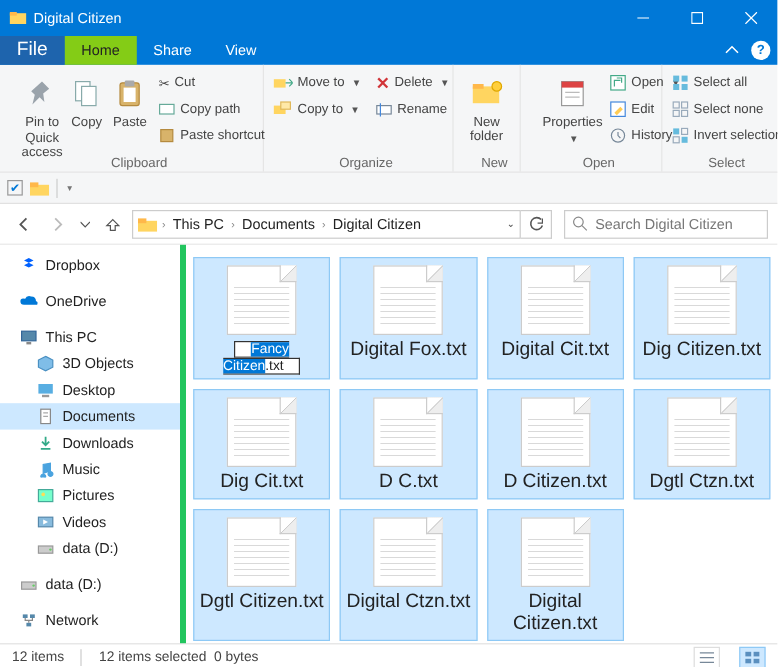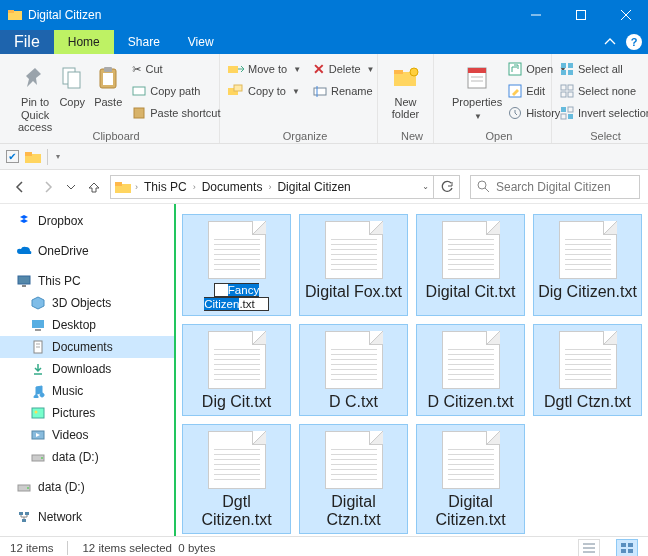--- a/index.html
+++ b/index.html
@@ -6,21 +6,21 @@
 body { width: 648px; height: 556px; overflow: hidden; background: #fff; font-size: 12px; color: #222; }
 
 .titlebar { height: 30px; background: #0078d7; color: #fff; display: flex; align-items: center; padding-left: 8px; }
 .titlebar .icon { margin-right: 6px; }
 .titlebar .title { flex: 1; font-size: 12px; }
 .titlebar .wbtn { width: 45px; height: 30px; display: flex; align-items: center; justify-content: center; }
 
 .tabbar { height: 24px; background: #0078d7; display: flex; align-items: stretch; position: relative; }
 .tabbar .filetab { background: #1e64ad; color: #fff; padding: 0 14px; font-size: 16px; display:flex; align-items:center; }
 .tabbar .tab { padding: 0 14px; font-size: 12px; display:flex; align-items:center; color: #fff; }
-.tabbar .tab.active { background: #bef264; color: #222; }
+.tabbar .tab.active { background: #84cc16; color: #222; }
 .tabbar .spacer { flex:1; }
 .tabbar .rib-right { display:flex; align-items:center; padding-right:6px; gap:10px; color:#fff; }
 .tabbar .help { width:16px; height:16px; border-radius:50%; background:#fff; color:#0078d7; font-size:11px; font-weight:bold; display:flex; align-items:center; justify-content:center; }
 
 .ribbon { height: 90px; background: #f5f6f7; border-bottom: 1px solid #e1e1e1; display: flex; }
 .rgroup { border-right: 1px solid #e5e5e5; position:relative; padding: 4px 4px 16px 4px; display:flex; }
 .rgroup .glabel { position:absolute; bottom:1px; left:0; right:0; text-align:center; font-size:11px; color:#666;margin-left:13px; }
 .bigbtn { width:54px; text-align:center; padding:2px; font-size:11px; color:#444; line-height:1.15;margin-left:12px; }
 .bigbtn2 { width:46px; text-align:center; padding:2px; font-size:11px; color:#444; }
 .bigico { width:32px; height:32px; margin: 2px auto 2px auto; display:flex; align-items:center; justify-content:center; }
@@ -33,21 +33,21 @@
 
 .navrow { height: 34px; display:flex; align-items:center; padding: 0 8px; gap:4px; border-bottom:1px solid #e8e8e8; }
 .navrow .navbtn { width:24px; height:24px; display:flex; align-items:center; justify-content:center; color:#555; }
 .address { flex:1; height:24px; border:1px solid #ccc; display:flex; align-items:center; padding:0 4px; gap:4px; font-size:12px; }
 .address .crumb { padding: 0 2px; }
 .address .sep { color:#888; font-size:9px; }
 .refresh { width:26px; height:24px; border:1px solid #ccc; border-left:none; display:flex; align-items:center; justify-content:center; }
 .search { width:170px; height:24px; border:1px solid #ccc; margin-left:6px; display:flex; align-items:center; padding:0 6px; color:#777; gap:6px; }
 
 .body { display:flex; height: 332px; }
-.tree { width:176px; border-right:2px solid #22c55e; overflow:auto; padding:6px 0;text-align:right; }
+.tree { width:155px; border-right:5px solid #22c55e; overflow:auto; padding:6px 0;text-align:right; }
 .titem { display:flex; align-items:center; padding: 3px 6px 3px 16px; font-size:12px; gap:6px; white-space:nowrap; }
 .titem.sel { background:#cde8ff; }
 .tico { width:16px; height:16px; display:flex; align-items:center; justify-content:center; font-size:12px; }
 .tsep { height:8px; }
 
 .files { flex:1; overflow:auto; padding: 10px 6px; }
 .grid { display:grid; grid-template-columns: repeat(4, 1fr); gap: 8px 8px; }
 .file { text-align:center; padding:6px 2px 4px 2px; border:1px solid transparent; }
 .file.sel { background:#cde8ff; border:1px solid #8ec9f5; }
 .thumb { width:58px; height:58px; margin:0 auto 4px auto; position:relative; }

